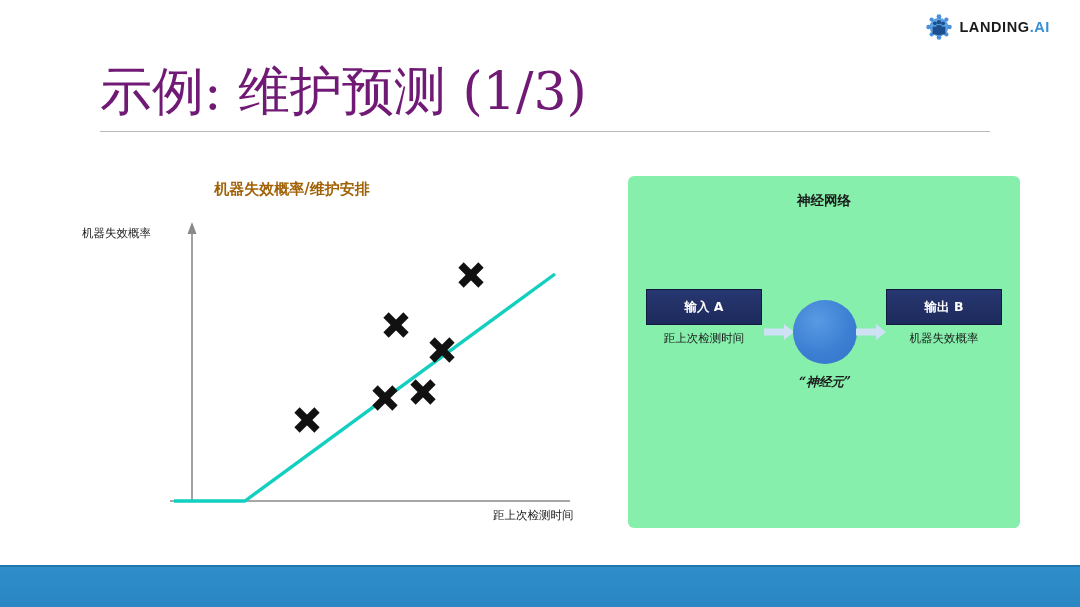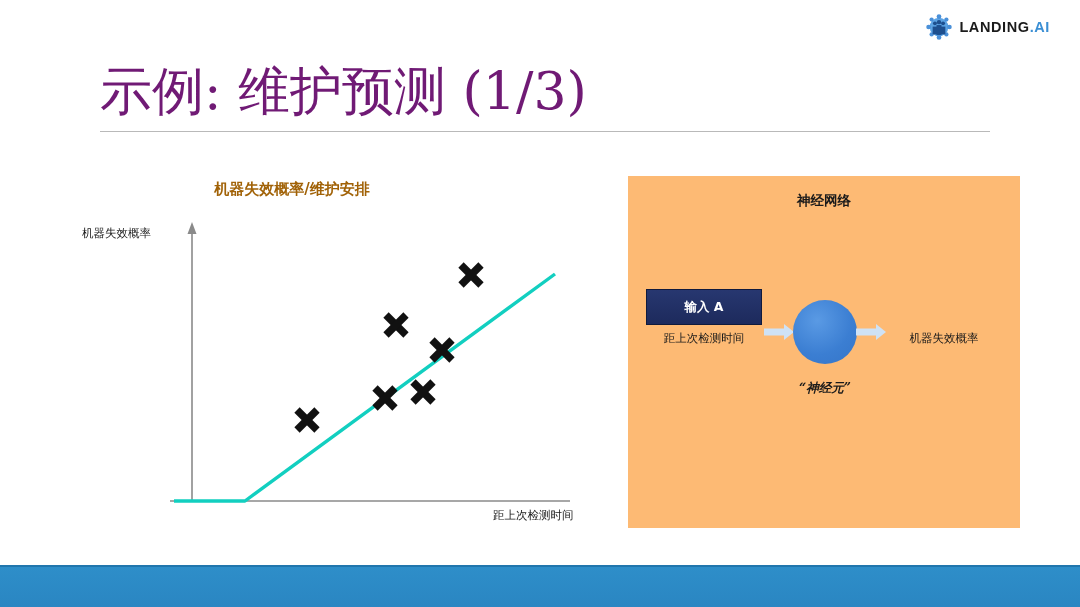--- a/index.html
+++ b/index.html
@@ -50,21 +50,22 @@
   #x-axis-label {
     position: absolute; left: 423px; top: 338px;
     font-size: 11.5px; color: #1a1a1a;
     font-family: "DejaVu Sans", sans-serif;
   }
   #chart-svg { position: absolute; left: 0; top: 0; width: 560px; height: 370px; }
 
   
   #nn-panel {
     position: absolute; left: 628px; top: 176px; width: 392px; height: 352px;
-    background: #fdba74;
+    background: #86efac;
+    border-radius: 6px;
   }
   #nn-title {
     position: absolute; left: 0; right: 0; top: 16px; text-align: center;
     font-size: 13.5px; font-weight: bold; color: #1a1a1a;
     font-family: "DejaVu Sans", sans-serif;
   }
   .nn-box {
     position: absolute; width: 116px; height: 36px;
     background: linear-gradient(180deg, #273770 0%, #1d2a5c 100%);
     border: 1px solid #101a3c;
@@ -80,21 +81,21 @@
     font-family: "DejaVu Sans", sans-serif;
   }
   #caption-input  { left: 1px;   top: 155px; }
   #caption-output { left: 241px; top: 155px; }
   #neuron {
     position: absolute; left: 165px; top: 124px; width: 64px; height: 64px;
     border-radius: 50%;
     background: radial-gradient(circle at 38% 32%, #5a9ae4 0%, #3b7ed2 58%, #3575c8 100%);
   }
   #neuron-label {
-    position: absolute; left: 132px; top: 204px; width: 130px; text-align: center;
+    position: absolute; left: 132px; top: 198px; width: 130px; text-align: center;
     font-size: 12.5px; font-style: italic; font-weight: bold; color: #1a1a1a;
     font-family: "DejaVu Serif", serif;
   }
   .nn-arrow { position: absolute; width: 30px; height: 16px; }
   #arrow-left  { left: 136px; top: 148px; }
   #arrow-right { left: 228px; top: 148px; }
 
   
   #bottom-banner {
     position: absolute; left: 0; bottom: 0; width: 1080px; height: 42px;
@@ -189,18 +190,19 @@
       <path d="M0 4.6h20V0l10 8-10 8v-4.6H0z" fill="#cfe2f5"></path>
     </svg>
 
     <div id="neuron"></div>
     <div id="neuron-label">“神经元”</div>
 
     <svg class="nn-arrow" id="arrow-right" viewBox="0 0 30 16">
       <path d="M0 4.6h20V0l10 8-10 8v-4.6H0z" fill="#cfe2f5"></path>
     </svg>
 
+    <div class="nn-box" id="box-output">输出 B</div>
     <div class="nn-caption" id="caption-output">机器失效概率</div>
   </div>
 
   <div id="bottom-banner"></div>
 
 </div>
 
 </body></html>

